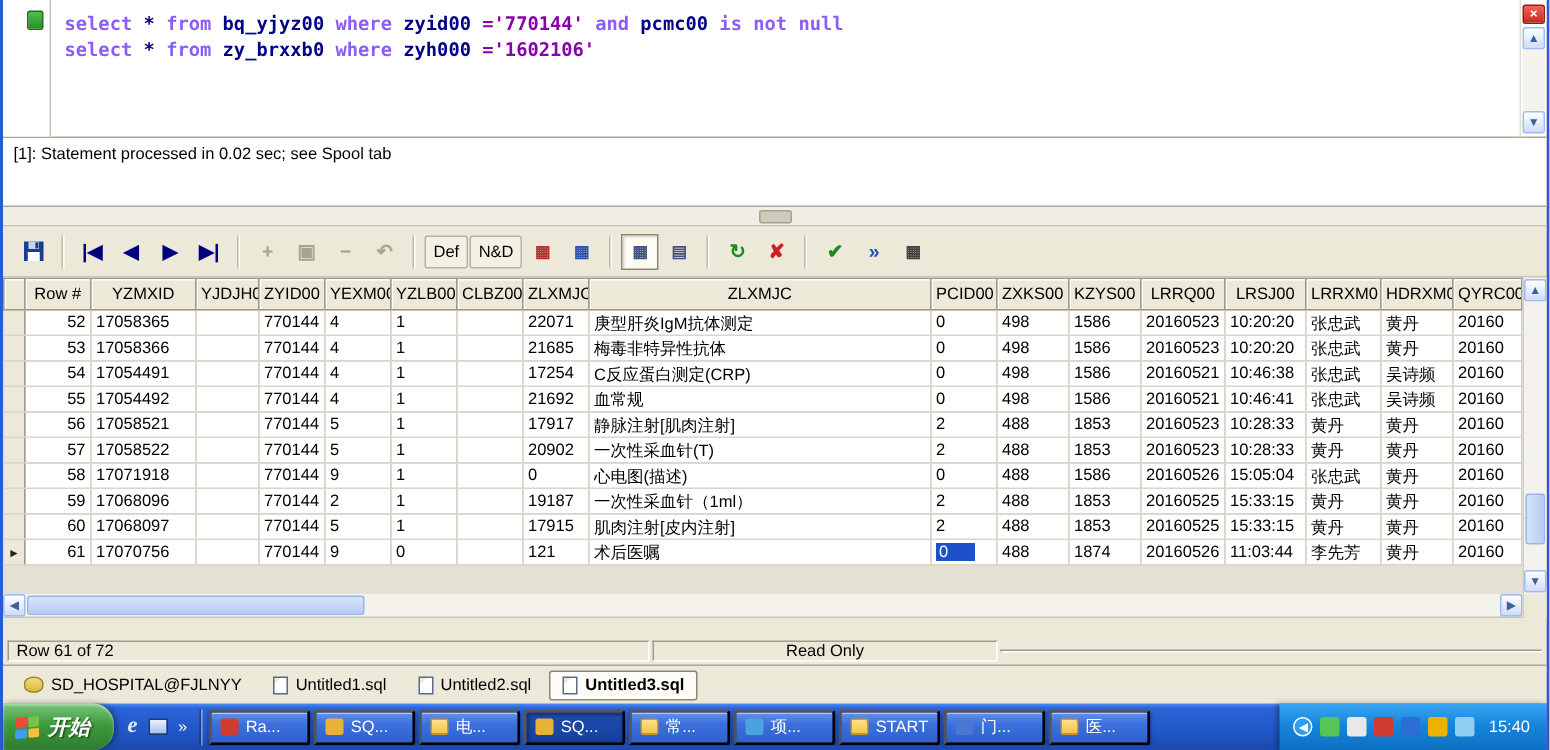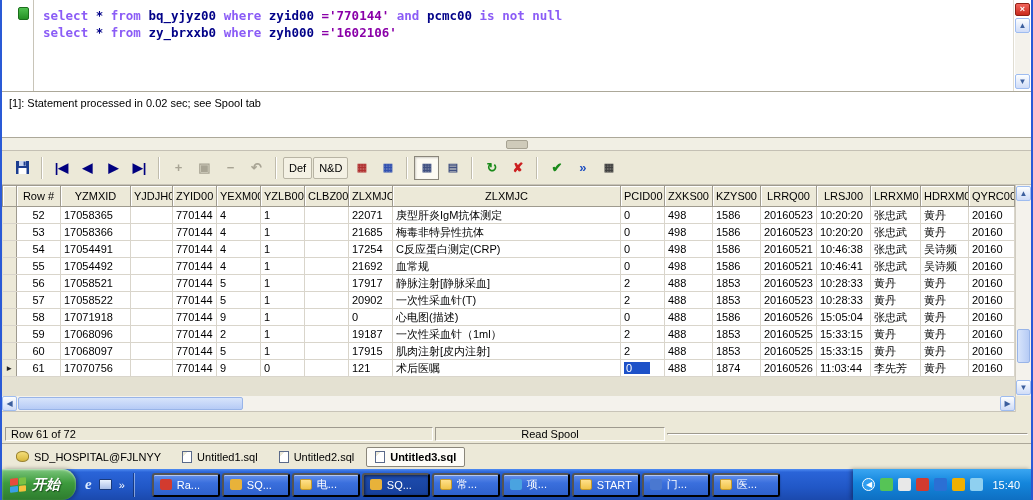--- a/index.html
+++ b/index.html
@@ -54,21 +54,21 @@
   
   .grid-wrap { flex:1; background:#e4e1d2; position:relative; overflow:hidden; }
   table.grid { border-collapse:collapse; table-layout:fixed; width:1012px; font-size:11px; }
   table.grid th { background:#ece9d8; height:19px; font-weight:normal; text-align:center;
     padding:4px 3px; white-space:nowrap; overflow:hidden; border:1px solid #9e9a8e;
     box-shadow:inset 1px 1px 0 #ffffff; }
   table.grid td { background:#fff; height:17px; padding:0 3px; white-space:nowrap; overflow:hidden;
     border-right:1px solid #d9d5cb; border-bottom:1px solid #d9d5cb; color:#000; }
   table.grid td.ind { background:#ece9d8; border-right:1px solid #9e9a8e; text-align:center;
     font-size:8px; color:#222; padding:0; }
-  table.grid td.num { text-align:center;margin-left:16px; }
+  table.grid td.num { text-align:right;margin-left:16px; }
   .sel-cell { display:inline-block; min-width:26px; background:#1d51c8; color:#fff; padding:0 2px; }
   .grid-vscroll { position:absolute; right:0; top:0; bottom:0; width:16px;
     display:flex; flex-direction:column; align-items:center; background:#f4f2ec; border-left:1px solid #d0ccc0; }
 
   
   .hscroll { height:16px; background:#f4f2ec; border-bottom:1px solid #c8c4b8;
     display:flex; align-items:center; }
   .hthumb { width:225px; height:13px; background:linear-gradient(#d7e4fb,#b6cbf5);
     border:1px solid #98b4e8; border-radius:2px; margin-left:1px; }
   .htrack { flex:1; }
@@ -103,21 +103,21 @@
     border-radius:0 14px 14px 0; color:#fff; font-weight:bold; font-style:italic; font-size:14px;
     text-shadow:1px 1px 1px rgba(0,0,0,.45);
     box-shadow:inset 0 1px 2px rgba(255,255,255,.55), 2px 0 4px rgba(0,0,0,.35); }
   .win-flag { width:16px; height:14px; display:grid; grid-template:1fr 1fr / 1fr 1fr; gap:1px; transform:skewY(-6deg); }
   .win-flag span { border-radius:1px; }
   .quick { display:flex; align-items:center; gap:7px; padding:0 9px; }
   .q-ie { color:#dcebff; font-family:"Liberation Serif",serif; font-style:italic; font-weight:bold; font-size:15px; line-height:15px; }
   .q-desk { width:13px; height:11px; background:linear-gradient(#eaf2ff,#aabfe8); border:1px solid #1a3a7a; border-radius:1px; }
   .q-chev { color:#fff; font-size:11px; }
   .tb-div { width:1px; height:24px; background:rgba(255,255,255,.45); box-shadow:-1px 0 0 rgba(0,0,0,.35); }
-  .tasks { flex:1; display:flex; align-items:center; padding:0 16px; overflow:hidden; }
+  .tasks { flex:1; display:flex; align-items:center; padding:0 3px; overflow:hidden; }
   .task-btn { flex:0 0 68px; height:24px; margin:0 1px; border-radius:3px;
     background:linear-gradient(#6591ec,#3a6fdd 40%,#2e61cc);
     box-shadow:inset 0 1px 0 rgba(255,255,255,.5), 0 1px 2px rgba(0,0,0,.35);
     display:flex; align-items:center; gap:5px; padding:0 6px; color:#fff; font-size:11px;
     white-space:nowrap; overflow:hidden; }
   .task-btn.active { background:linear-gradient(#1e4cae,#16409c);
     box-shadow:inset 1px 1px 3px rgba(0,0,0,.55); }
   .task-ico { width:12px; height:11px; border-radius:2px; flex:0 0 auto; }
   .task-ico.folder { position:relative; background:linear-gradient(#ffe08a,#f0c44a); border:1px solid #c2992c; border-radius:1px 2px 2px 2px; }
   .tray { height:31px; margin-left:auto; display:flex; align-items:center; gap:5px;
@@ -322,21 +322,21 @@
           <tr>
             <td class="ind"></td>
             <td class="num">56</td>
             <td>17058521</td>
             <td></td>
             <td>770144</td>
             <td>5</td>
             <td>1</td>
             <td></td>
             <td>17917</td>
-            <td>静脉注射[静脉采血]</td>
+            <td>静脉注射[肌肉注射]</td>
             <td>2</td>
             <td>488</td>
             <td>1853</td>
             <td>20160523</td>
             <td>10:28:33</td>
             <td>黄丹</td>
             <td>黄丹</td>
             <td>20160</td>
           </tr>
           <tr>
@@ -458,21 +458,21 @@
     <div class="hcorner"></div>
   </div>
 
   <div class="filler"></div>
 
   <div class="statusbar">
     <div class="sb-panel sb-p1">
       <span>Row 61 of 72</span>
     </div>
     <div class="sb-panel sb-p2">
-      <span>Read Spool</span>
+      <span>Read Only</span>
     </div>
     <div class="sb-panel sb-p3"></div>
   </div>
 
   <div class="tabbar">
       <div class="tab">
         <span class="icon-db"></span>
         <span>SD_HOSPITAL@FJLNYY</span>
       </div>
       <div class="tab">

